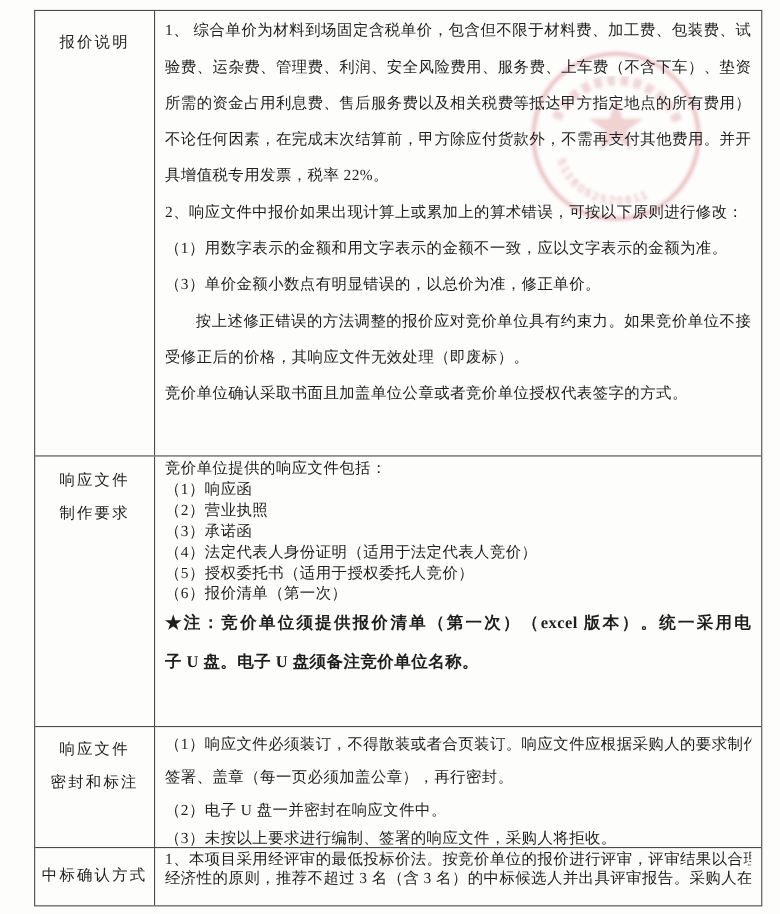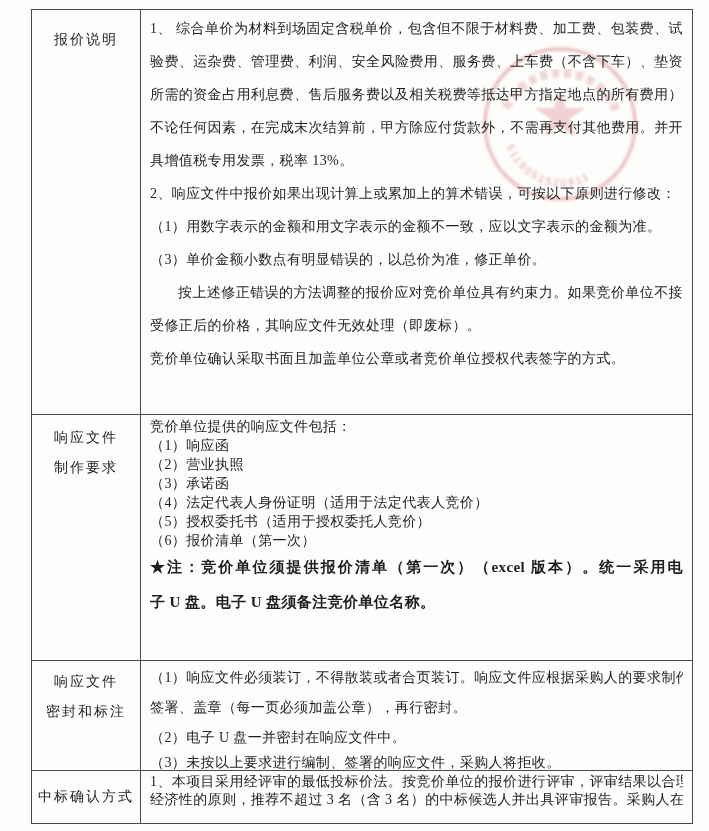--- a/index.html
+++ b/index.html
@@ -75,21 +75,21 @@
   <div class="doc-table" id="tbl">
       <div class="tr">
         <div class="th">
           <div class="lbl">报价说明</div>
         </div>
         <div class="td">
           <div class="ln a j">1、 综合单价为材料到场固定含税单价，包含但不限于材料费、加工费、包装费、试</div>
           <div class="ln a j">验费、运杂费、管理费、利润、安全风险费用、服务费、上车费（不含下车）、垫资</div>
           <div class="ln a j">所需的资金占用利息费、售后服务费以及相关税费等抵达甲方指定地点的所有费用）。</div>
           <div class="ln a j">不论任何因素，在完成末次结算前，甲方除应付货款外，不需再支付其他费用。并开</div>
-          <div class="ln a">具增值税专用发票，税率 13%。</div>
+          <div class="ln a">具增值税专用发票，税率 22%。</div>
           <div class="ln a">2、响应文件中报价如果出现计算上或累加上的算术错误，可按以下原则进行修改：</div>
           <div class="ln a">（1）用数字表示的金额和用文字表示的金额不一致，应以文字表示的金额为准。</div>
           <div class="ln a">（3）单价金额小数点有明显错误的，以总价为准，修正单价。</div>
           <div class="ln a j i">按上述修正错误的方法调整的报价应对竞价单位具有约束力。如果竞价单位不接</div>
           <div class="ln a">受修正后的价格，其响应文件无效处理（即废标）。</div>
           <div class="ln a">竞价单位确认采取书面且加盖单位公章或者竞价单位授权代表签字的方式。</div>
         </div>
       </div>
       <div class="tr">
         <div class="th">

